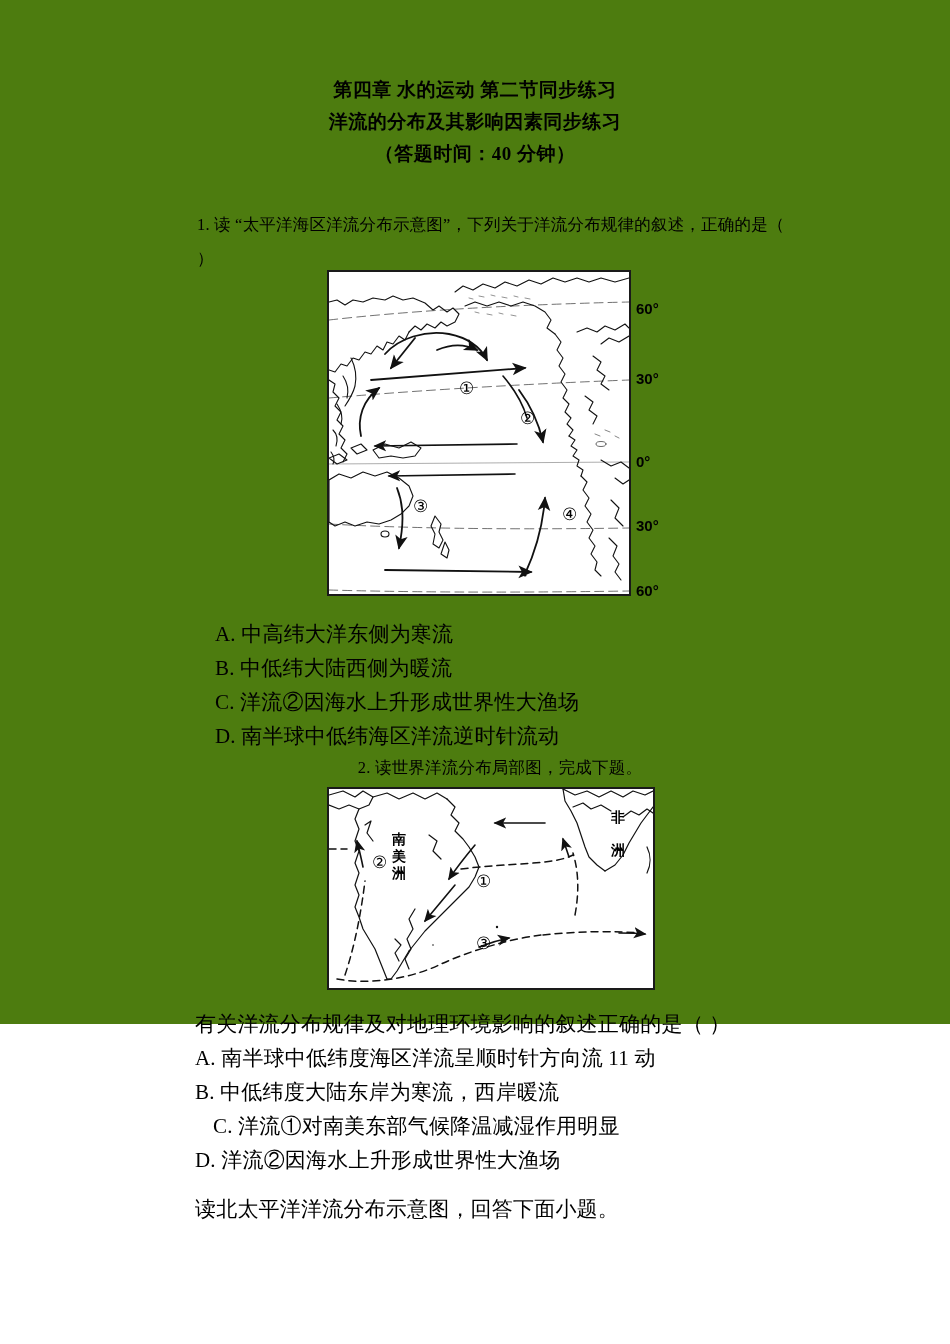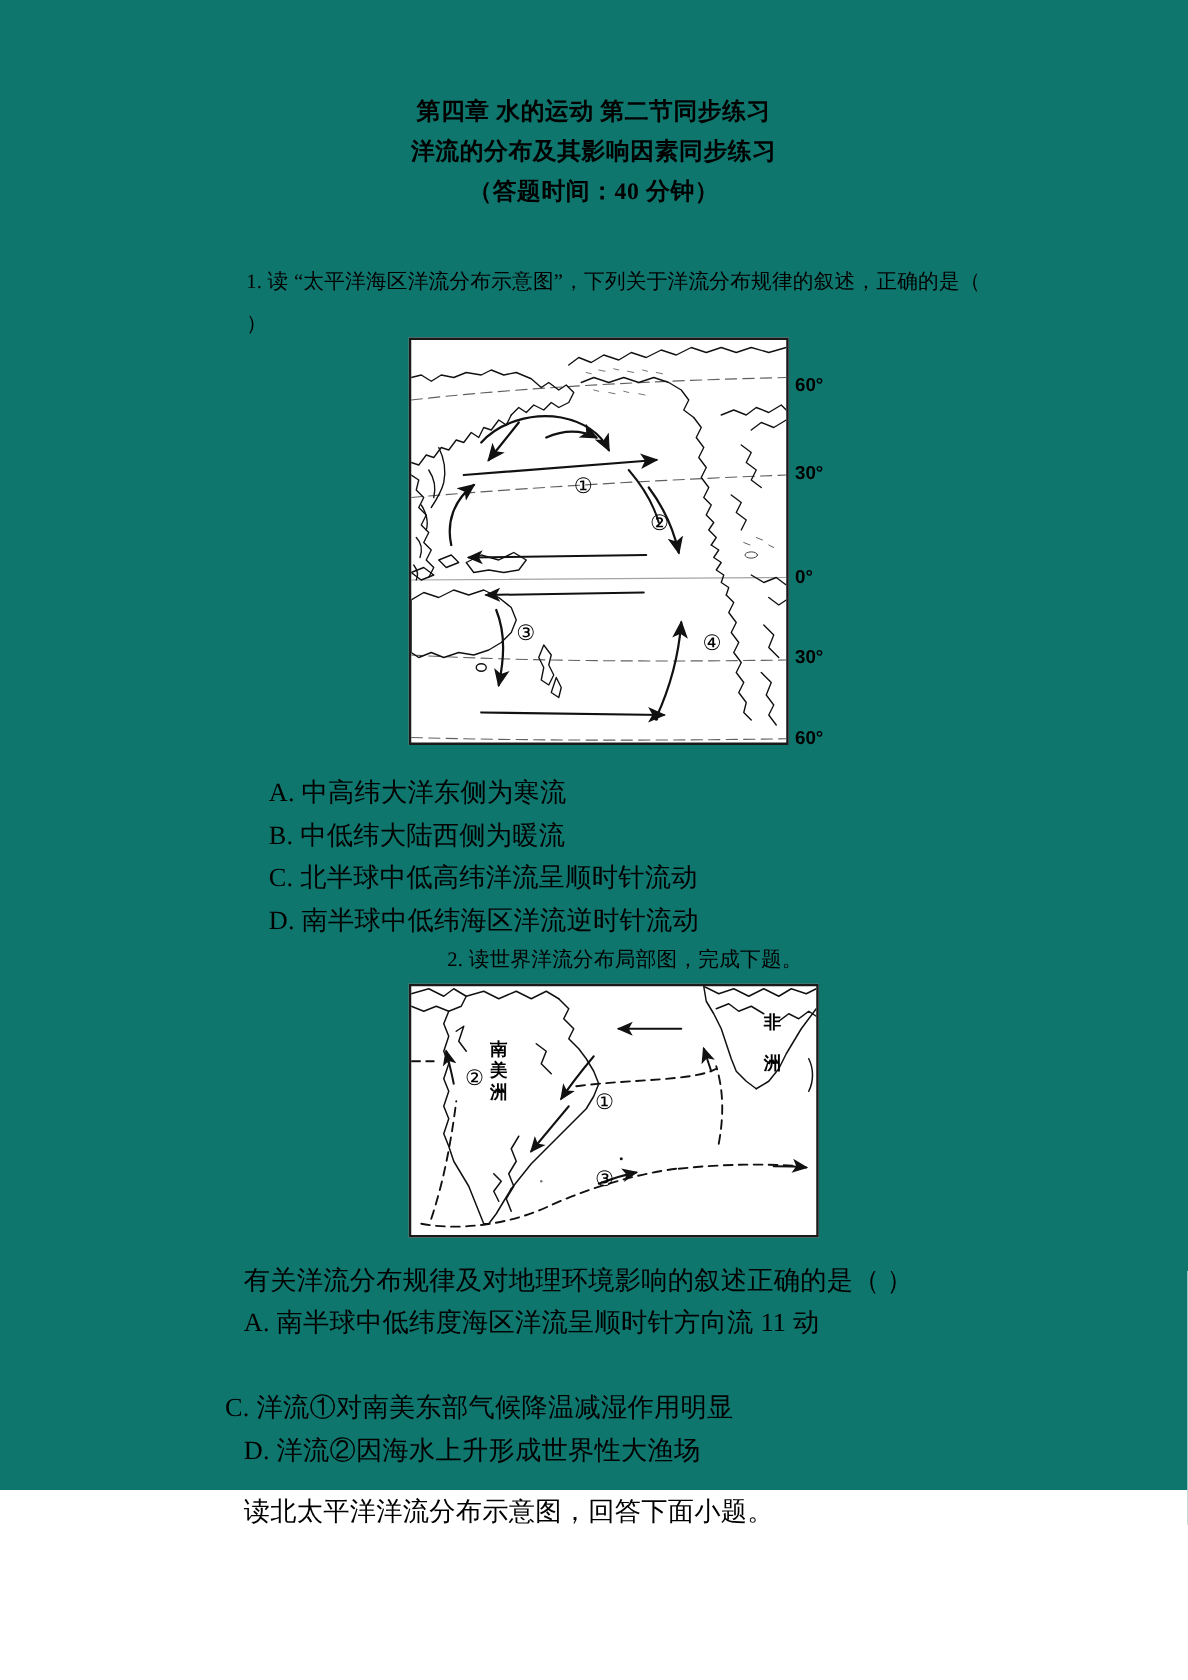--- a/index.html
+++ b/index.html
@@ -12,22 +12,22 @@
     height: 1344px;
     position: relative;
     font-family: "Liberation Serif", "DejaVu Serif", serif;
     color: #000000;
     overflow: hidden;
   }
   .page {
     position: absolute;
     left: 0; top: 0;
     width: 950px;
-    height: 1192px;
-    background: #0f766e;
+    height: 1024px;
+    background: #4d7c0f;
   }
 
   
   .title-block {
     position: absolute;
     left: 0;
     top: 74px;
     width: 950px;
     text-align: center;
   }
@@ -238,21 +238,21 @@
   <div class="lat-labels" style="left:636px; top:270px; width:60px; height:330px;">
     <span class="lat-label" style="left:0; top:31px;">60°</span>
     <span class="lat-label" style="left:0; top:101px;">30°</span>
     <span class="lat-label" style="left:0; top:184px;">0°</span>
     <span class="lat-label" style="left:0; top:248px;">30°</span>
     <span class="lat-label" style="left:0; top:313px;">60°</span>
   </div>
 
   <div class="opt" style="left:215px; top:617px;">A. 中高纬大洋东侧为寒流</div>
   <div class="opt" style="left:215px; top:651px;text-align:right;">B. 中低纬大陆西侧为暖流</div>
-  <div class="opt" style="left:215px; top:685px;">C. 北半球中低高纬洋流呈顺时针流动</div>
+  <div class="opt" style="left:215px; top:685px;">C. 洋流②因海水上升形成世界性大渔场</div>
   <div class="opt" style="left:215px; top:719px;">D. 南半球中低纬海区洋流逆时针流动</div>
 
   <div class="q-text" style="left:150px; top:751px; width:700px;text-align:center;">2. 读世界洋流分布局部图，完成下题。</div>
 
   <div class="figure" style="left:327px; top:787px; width:328px; height:203px;">
     <svg class="fig-svg" width="324" height="199" viewBox="0 0 324 199">
       <defs>
         <marker id="arrHead2" markerWidth="9" markerHeight="9" refX="7" refY="4" orient="auto" markerUnits="strokeWidth">
           <path d="M0,0.5 L8,4 L0,7.5 L2,4 Z" fill="#111" stroke="none"></path>
         </marker>
@@ -325,18 +325,19 @@
       <div class="map-word" style="position:relative;">洲</div>
     </div>
 
     <span class="circ-num" style="left:43px; top:65px;">②</span>
     <span class="circ-num" style="left:147px; top:84px;">①</span>
     <span class="circ-num" style="left:147px; top:146px;">③</span>
   </div>
 
   <div class="opt" style="left:195px; top:1007px;">有关洋流分布规律及对地理环境影响的叙述正确的是（     ）</div>
   <div class="opt" style="left:195px; top:1041px;">A. 南半球中低纬度海区洋流呈顺时针方向流 11 动</div>
-  <div class="opt" style="left:180px; top:1109px;">C. 洋流①对南美东部气候降温减湿作用明显</div>
+  <div class="opt" style="left:195px; top:1075px;">B. 中低纬度大陆东岸为寒流，西岸暖流</div>
+  <div class="opt" style="left:213px; top:1109px;">C. 洋流①对南美东部气候降温减湿作用明显</div>
   <div class="opt" style="left:195px; top:1143px;">D. 洋流②因海水上升形成世界性大渔场</div>
 
   <div class="opt" style="left:195px; top:1192px;">读北太平洋洋流分布示意图，回答下面小题。</div>
 
 </div>
 
 </body></html>

